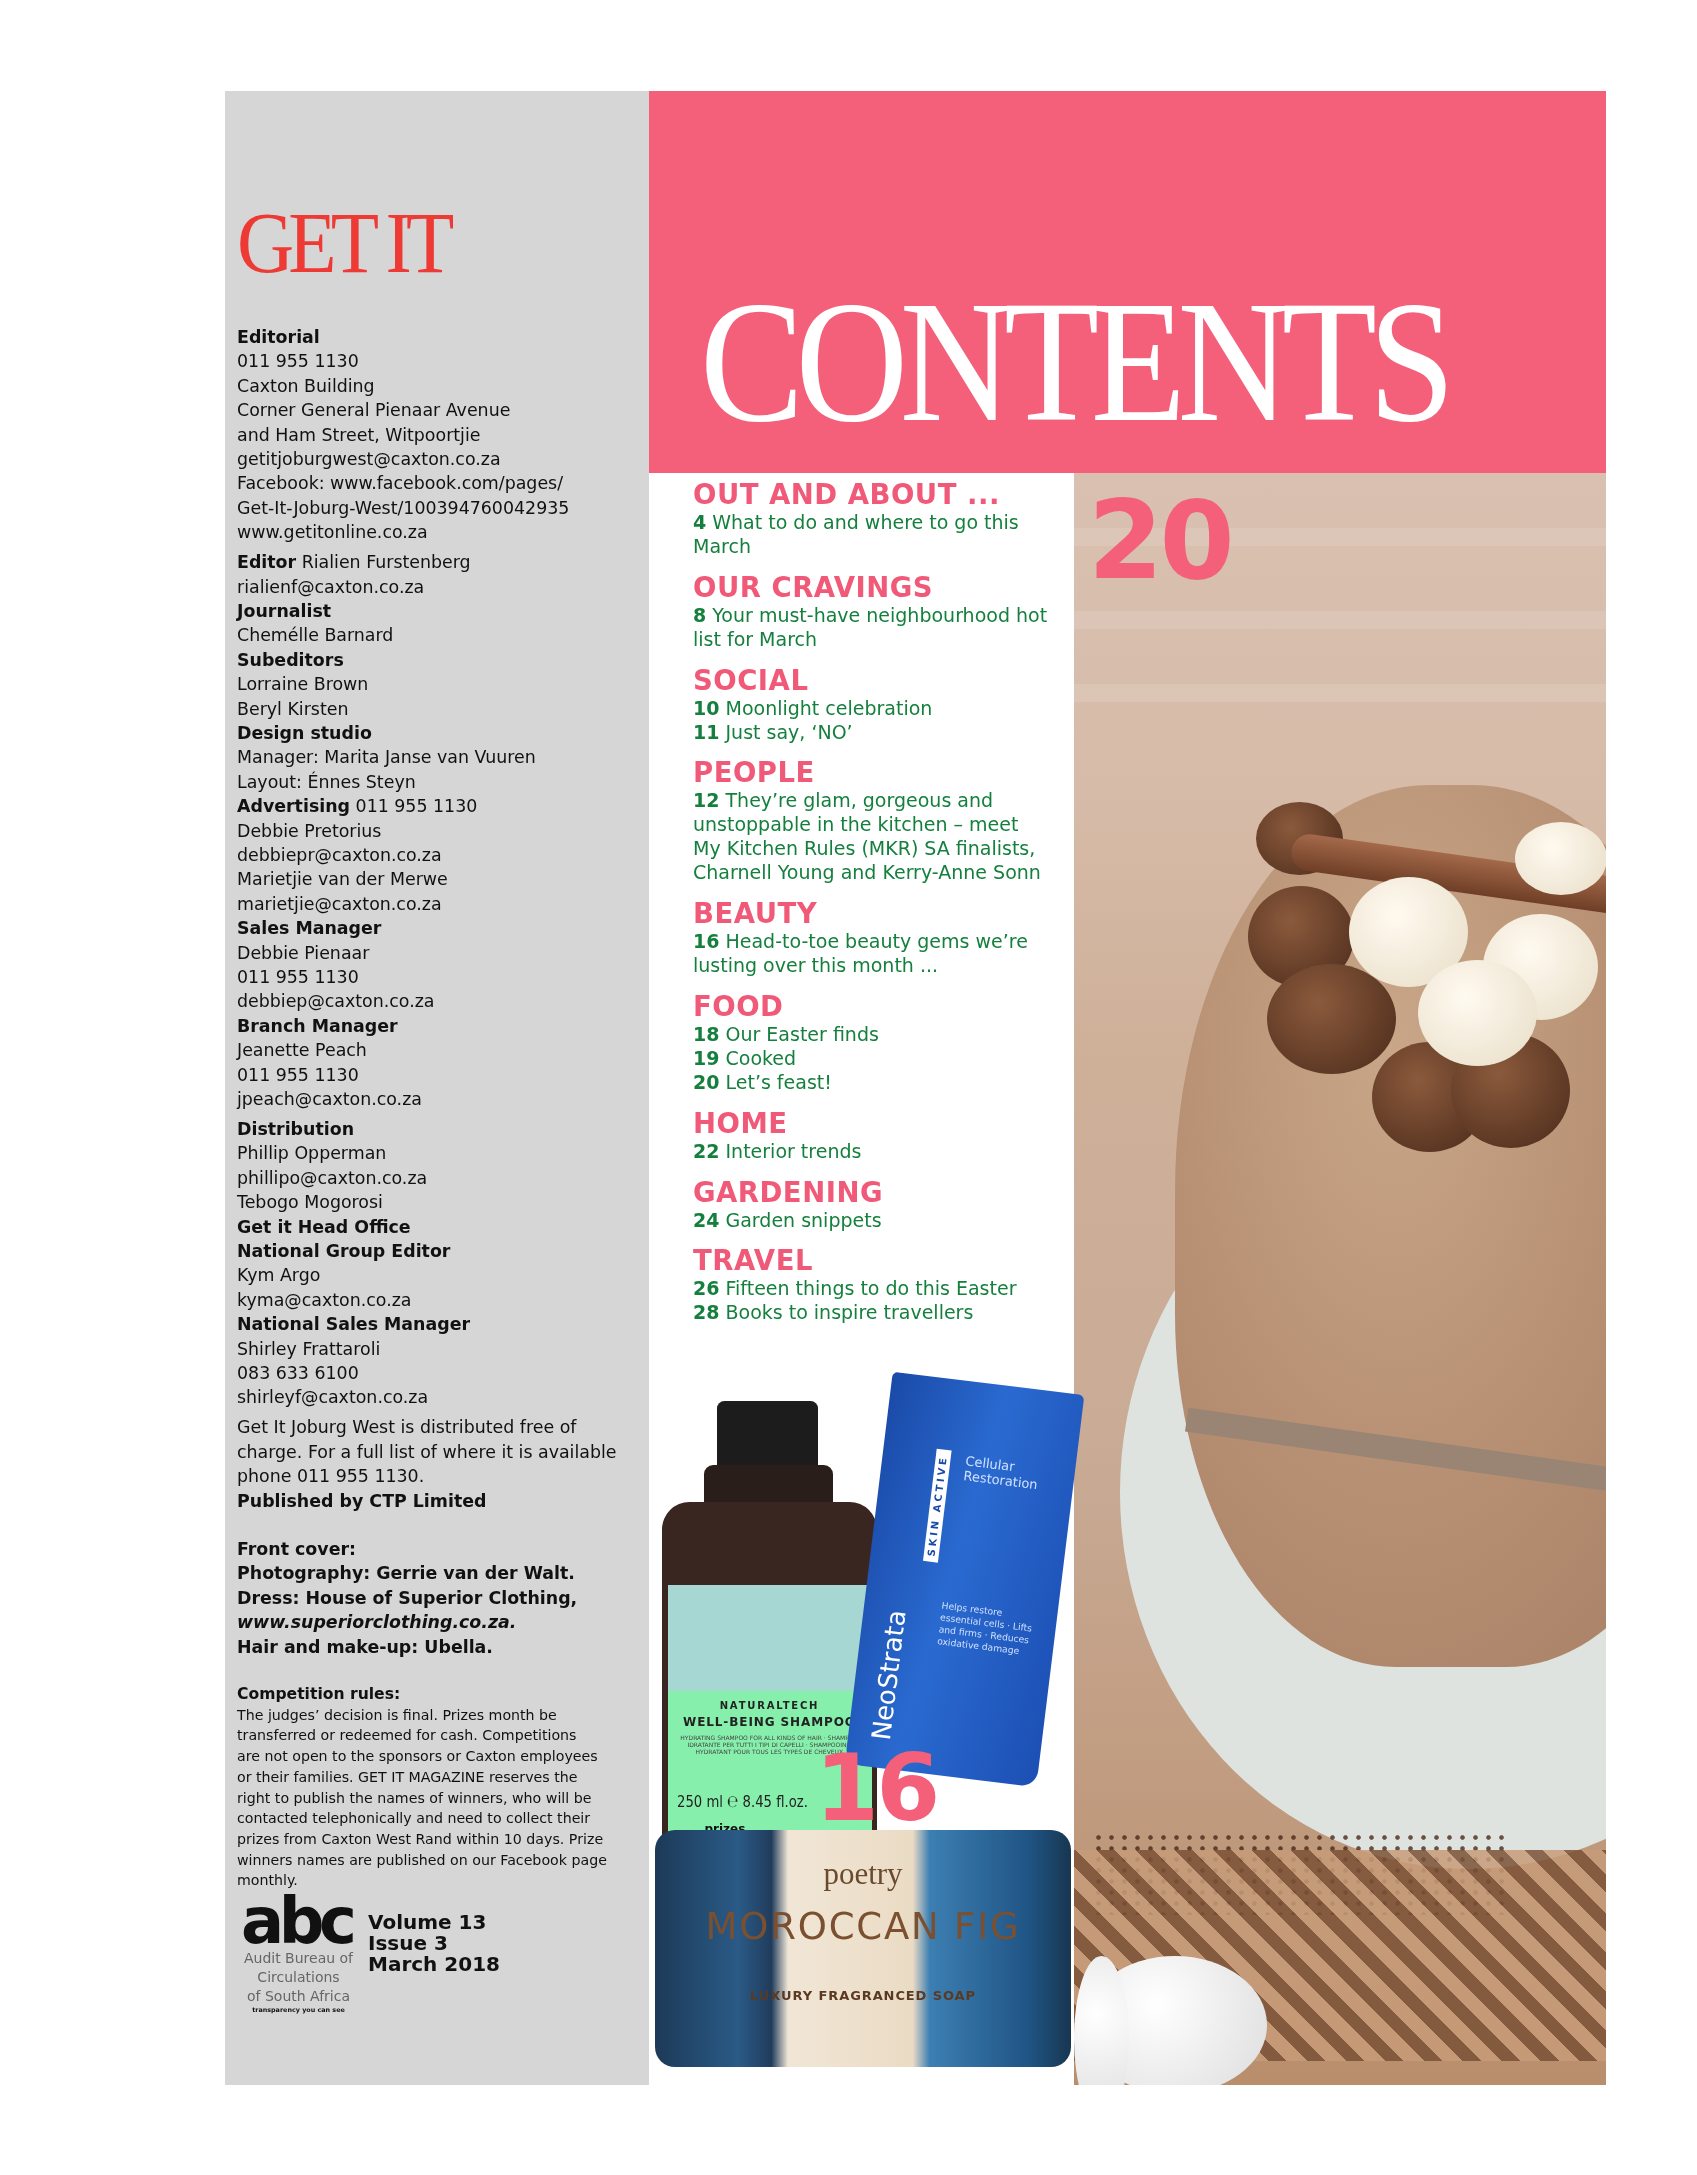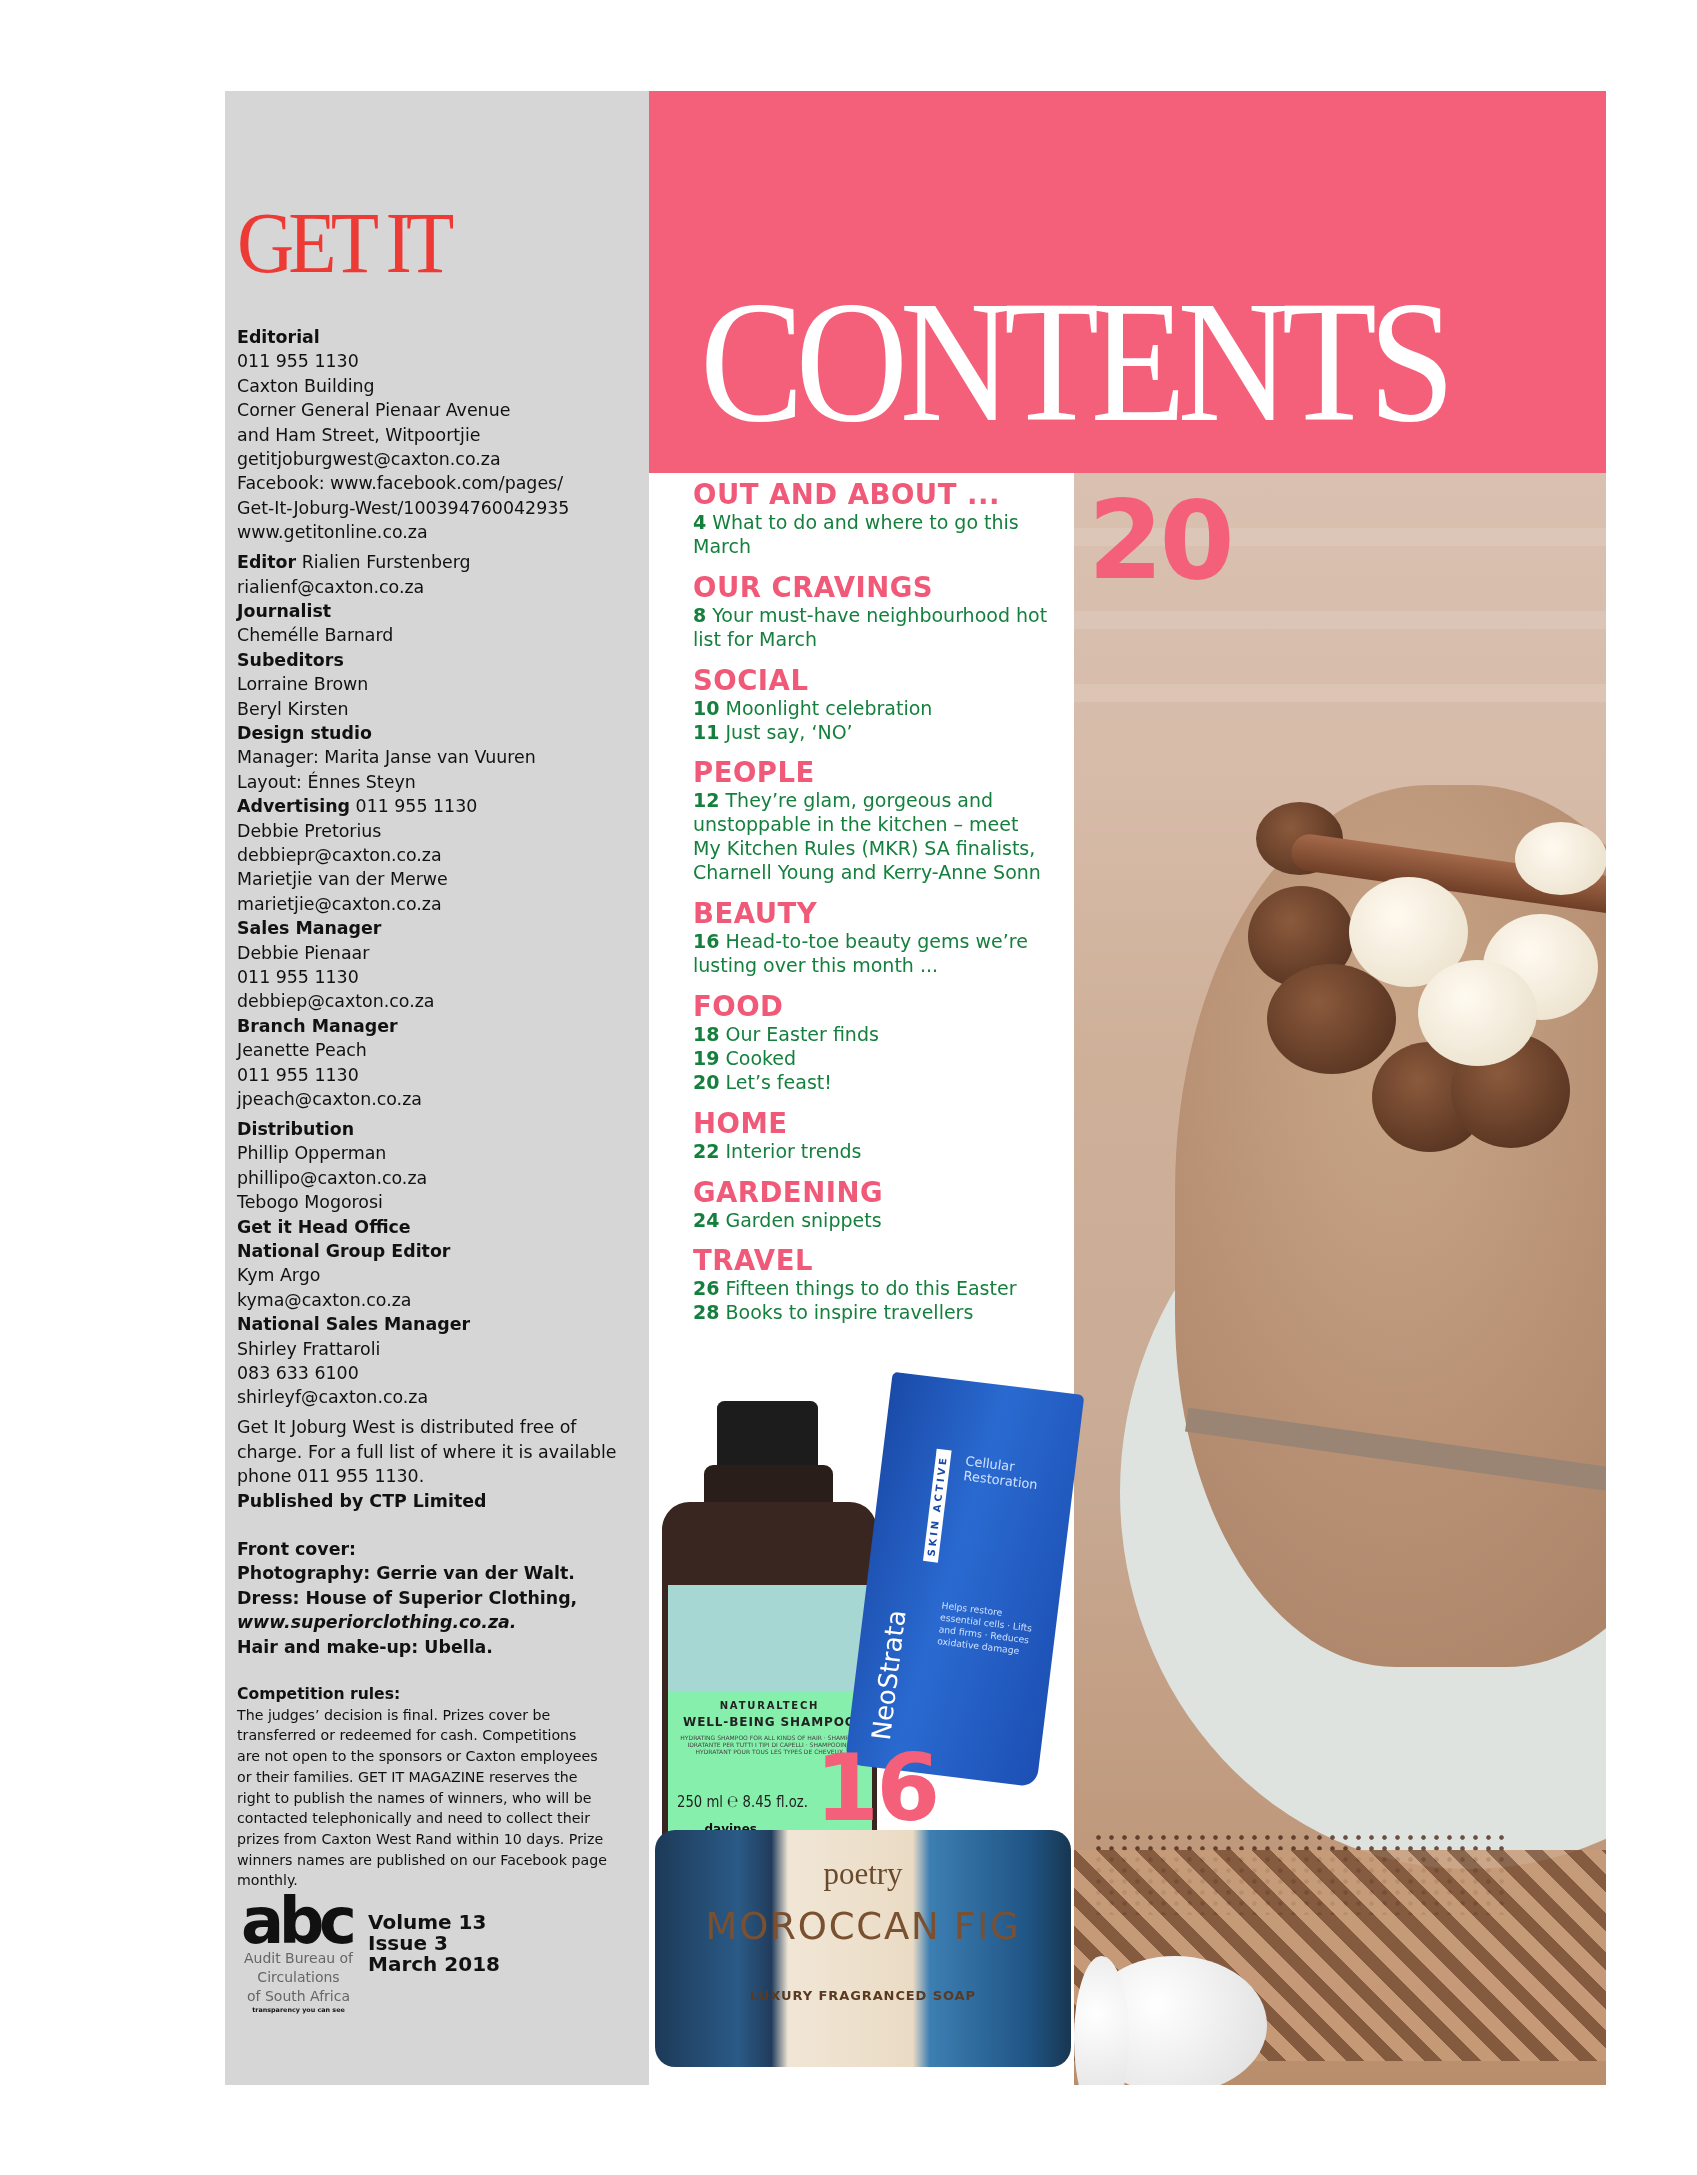--- a/index.html
+++ b/index.html
@@ -135,21 +135,21 @@
   <div class="gap2"></div>
   <div class="line b">Front cover:</div>
   <div class="line b">Photography: Gerrie van der Walt.</div>
   <div class="line b">Dress: House of Superior Clothing,</div>
   <div class="line b" style="font-style:italic">www.superiorclothing.co.za.</div>
   <div class="line b">Hair and make-up: Ubella.</div>
 </div>
 
 <div class="rules">
   <div class="title">Competition rules:</div>
-  <div>The judges’ decision is final. Prizes cover be</div>
+  <div>The judges’ decision is final. Prizes month be</div>
   <div>transferred or redeemed for cash. Competitions</div>
   <div>are not open to the sponsors or Caxton employees</div>
   <div>or their families. GET IT MAGAZINE reserves the</div>
   <div>right to publish the names of winners, who will be</div>
   <div>contacted telephonically and need to collect their</div>
   <div>prizes from Caxton West Rand within 10 days. Prize</div>
   <div>winners names are published on our Facebook page</div>
   <div>monthly.</div>
 </div>
 
@@ -239,21 +239,21 @@
   <div class="bottle">
     <div class="cap"></div>
     <div class="neck"></div>
     <div class="body"></div>
     <div class="label">
       <div class="label-art"></div>
       <div class="brand">NATURALTECH</div>
       <div class="pname">WELL-BEING SHAMPOO</div>
       <div class="small">HYDRATING SHAMPOO FOR ALL KINDS OF HAIR · SHAMPOO IDRATANTE PER TUTTI I TIPI DI CAPELLI · SHAMPOOING HYDRATANT POUR TOUS LES TYPES DE CHEVEUX</div>
       <div class="vol">250 ml ℮ 8.45 fl.oz.</div>
-      <div class="davines">davines</div>
+      <div class="davines">prizes</div>
     </div>
   </div>
   <div class="tube">
     <div class="brand-v" style="left:18.4px;top:367px">NeoStrata</div>
     <div class="skin" style="left:53px;top:184px">SKIN ACTIVE</div>
     <div class="t1">Cellular Restoration</div>
     <div class="t2">Helps restore essential cells · Lifts and firms · Reduces oxidative damage</div>
   </div>
 </div>
 <div class="soap">

